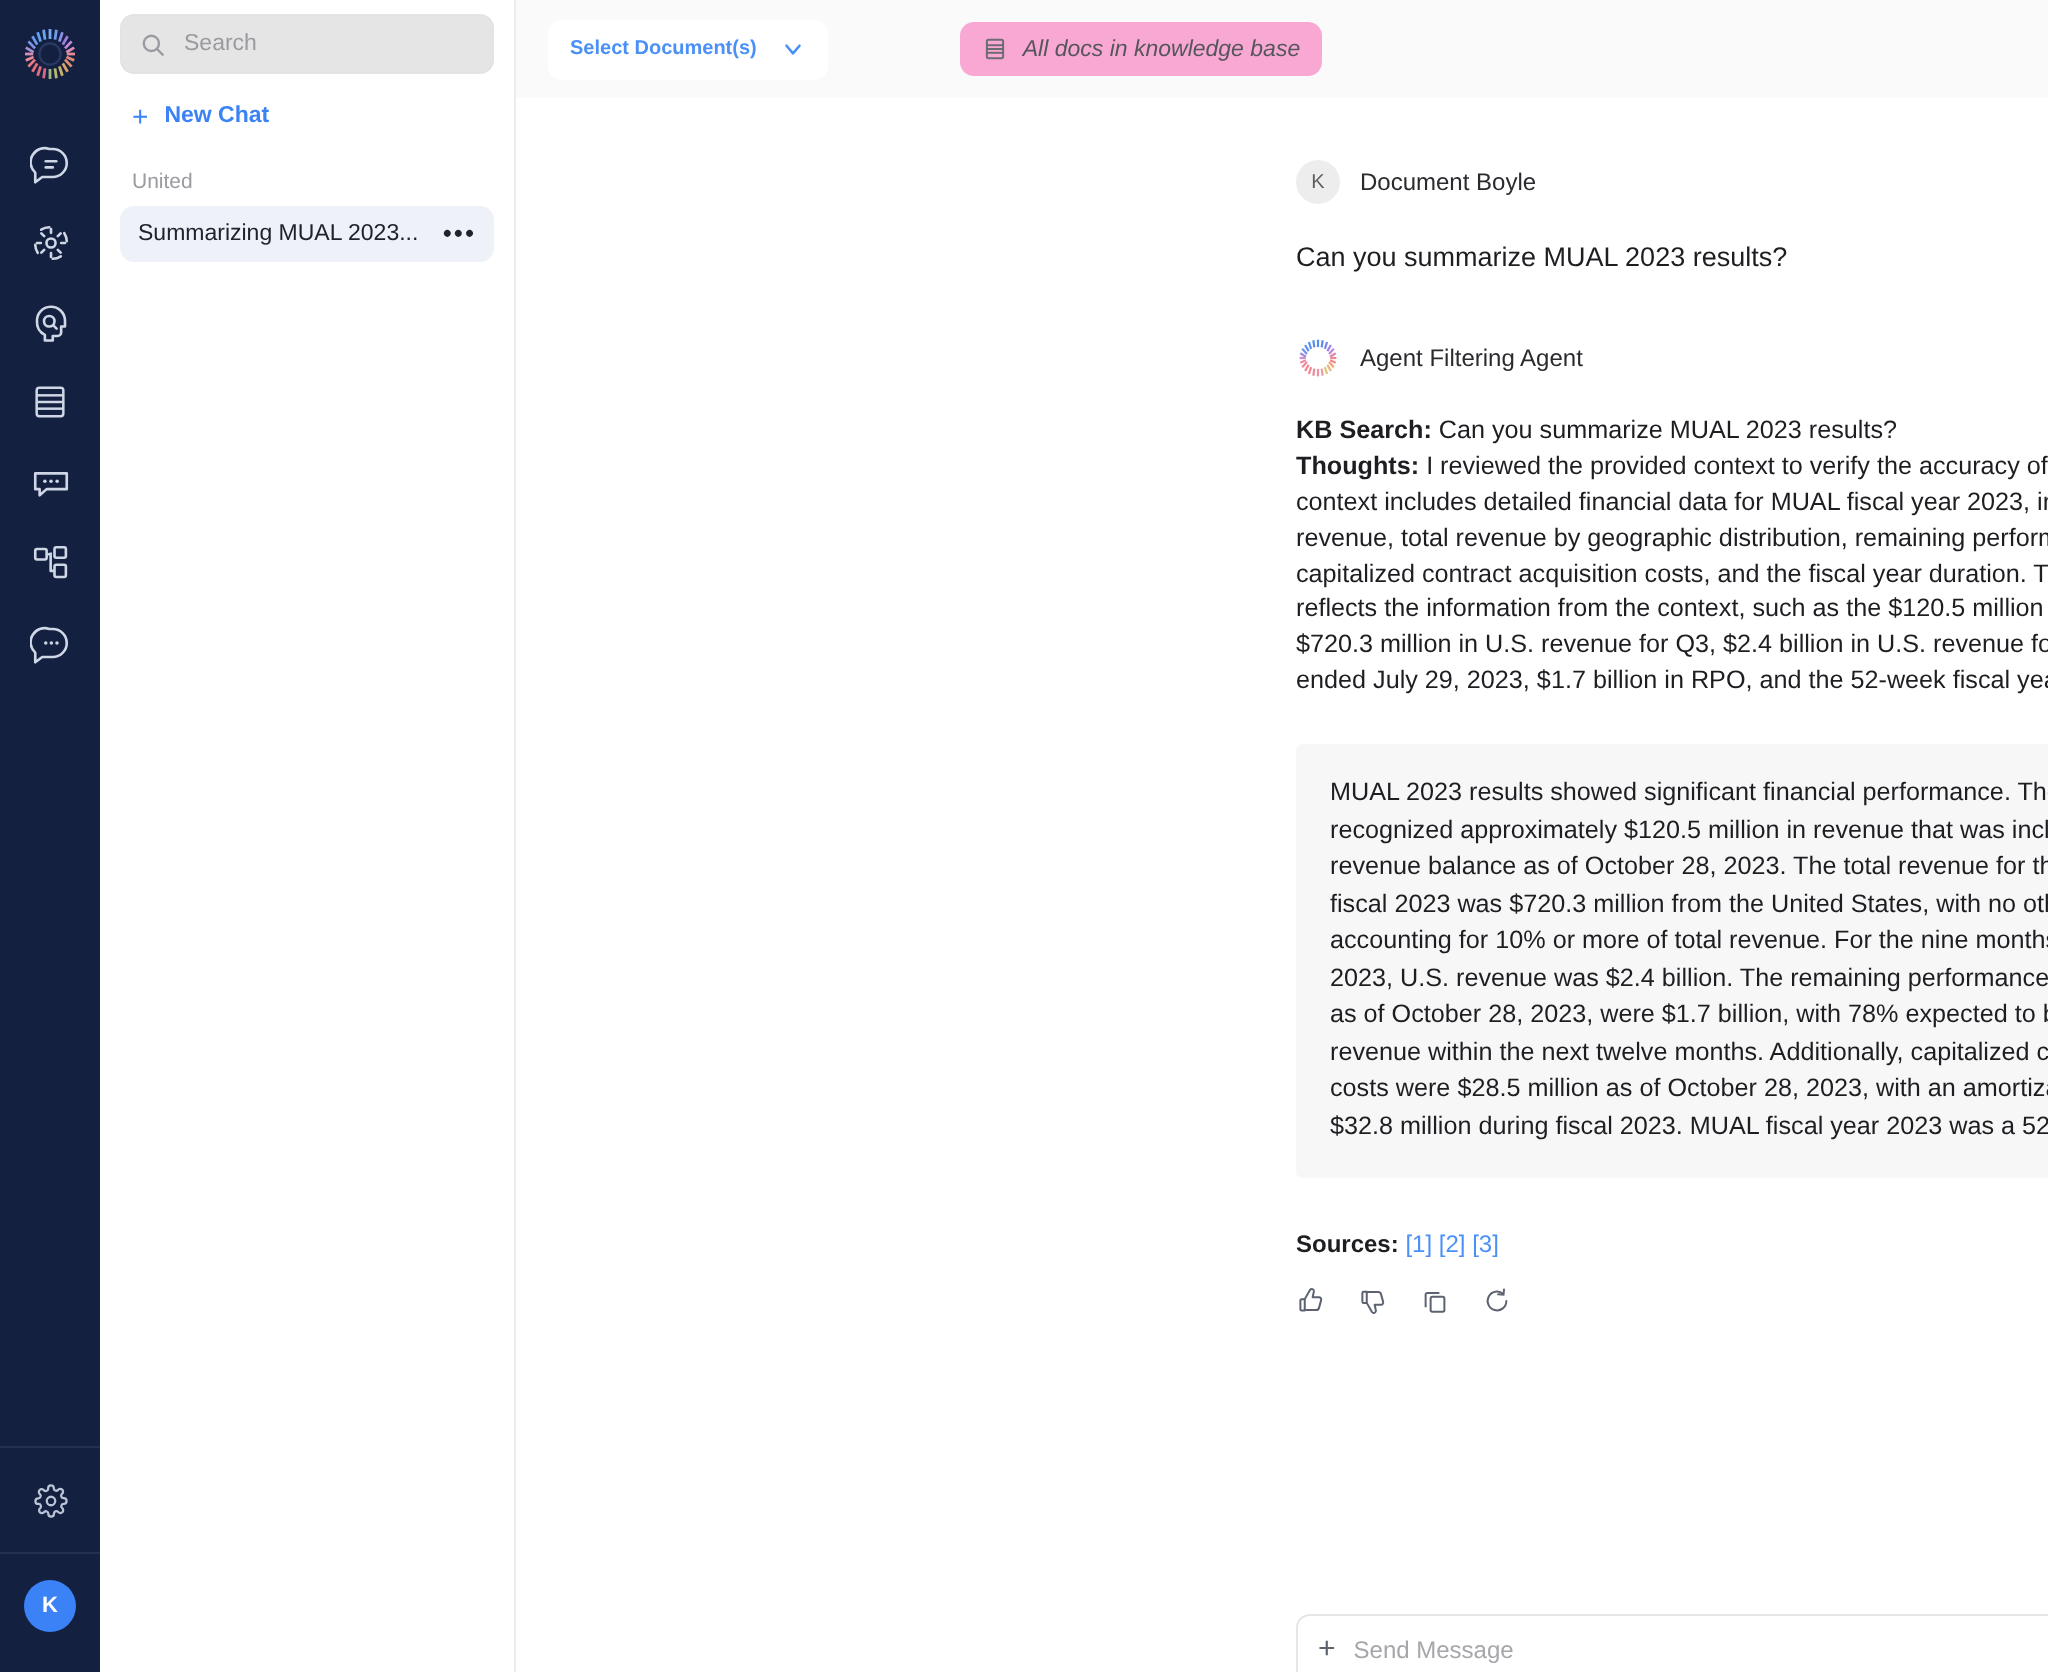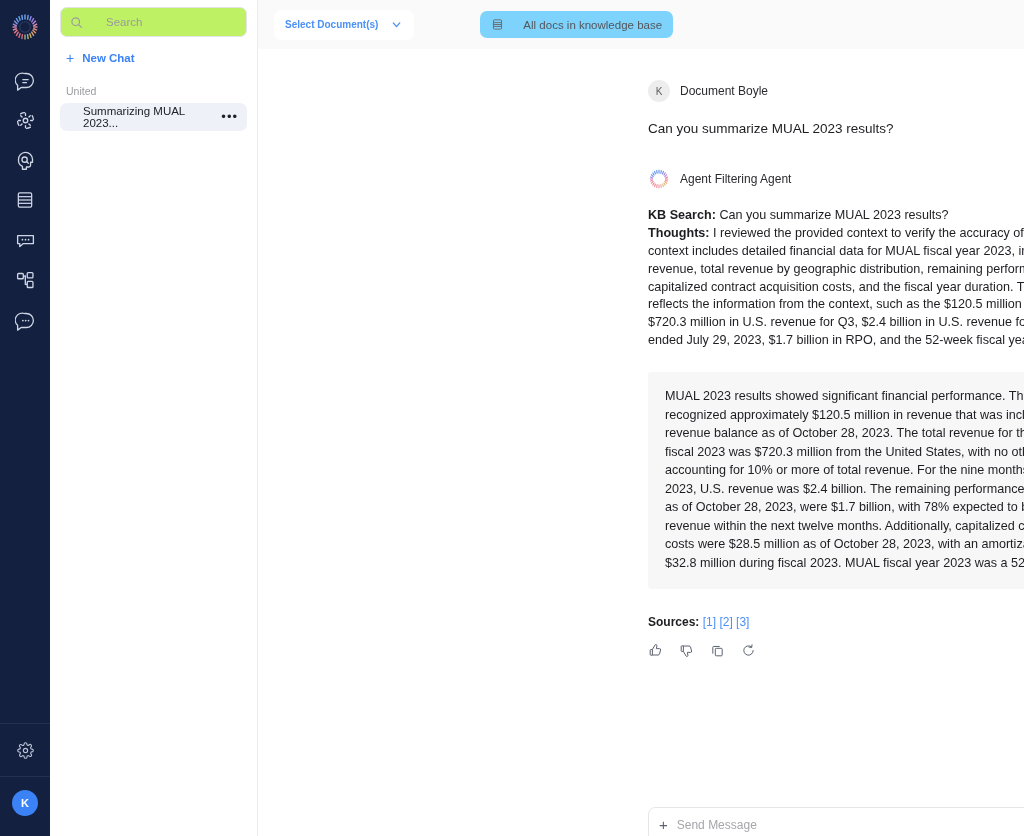--- a/index.html
+++ b/index.html
@@ -38,61 +38,61 @@
 
   
   .sidebar {
     width: 208px; flex: 0 0 208px; height: 836px;
     background: #ffffff; border-right: 1px solid #ececec;
     padding: 0 10px;
   }
   .search-box {
     margin-top: 7px;
     height: 30px; border: 1px solid #e3e3e6; border-radius: 7px;
-    display: flex; align-items: center; gap: 23px; padding: 0 9px;
-    background: #bef264;
+    display: flex; align-items: center; gap: 9px; padding: 0 9px;
+    background: #e5e5e5;
   }
   .search-box input {
     border: none; outline: none; font-size: 11.5px; color: #4a4a4a;
     font-family: "Liberation Sans", sans-serif; width: 100%; background: transparent;
   }
   .search-box input::placeholder { color: #9a9aa0; }
   .new-chat {
     display: flex; align-items: center; gap: 8px;
     color: #3b82f6; font-size: 11.5px; font-weight: bold;
     padding: 14px 6px 6px 6px; cursor: pointer;
   }
   .new-chat .plus { font-size: 14px; font-weight: normal; line-height: 1; }
   .today-label {
     font-size: 10.5px; color: #9a9aa0; padding: 14px 6px 6px 6px;
   }
   .chat-item {
     background: #eef1f8; border-radius: 7px;
     height: 28px; display: flex; align-items: center; justify-content: space-between;
     padding: 0 9px; cursor: pointer;
   }
-  .chat-item-title { font-size: 11.5px; color: #20232b; font-weight: 500; margin-left: 14px; }
+  .chat-item-title { font-size: 11.5px; color: #20232b; font-weight: 500; }
   .chat-item-dots { font-size: 13px; color: #20232b; letter-spacing: 1px; line-height: 0.6; cursor: pointer; }
 
   
   .main { flex: 1; height: 836px; position: relative; background: #ffffff; }
   .topbar {
     height: 49px; background: #fafafa;
     display: flex; align-items: center; padding: 0 0 0 16px; gap: 0;
     position: relative;
   }
   .doc-select {
     background: #ffffff; border-radius: 7px; height: 30px;
     display: flex; align-items: center; gap: 12px; padding: 0 11px;
     color: #4a90f7; font-size: 10px; font-weight: bold; cursor: pointer; text-align: center;
   }
   .kb-chip {
-    background: #7dd3fc; border-radius: 7px; height: 27px;
-    display: flex; align-items: center; gap: 19px; padding: 0 11px;
-    color: #55565c; font-size: 11.5px; margin-left: 66px; cursor: pointer;
+    background: #f9a8d4; border-radius: 7px; height: 27px;
+    display: flex; align-items: center; gap: 7px; padding: 0 11px;
+    color: #55565c; font-size: 11.5px; margin-left: 66px; cursor: pointer; font-style: italic;
   }
 
   
   .conversation { padding: 0; position: relative; height: 787px; }
   .msg-block { padding-left: 390px; padding-right: 120px; }
   .msg-head {
     display: flex; align-items: center; gap: 10px;
     position: relative; height: 26px;
   }
   .msg-avatar {

